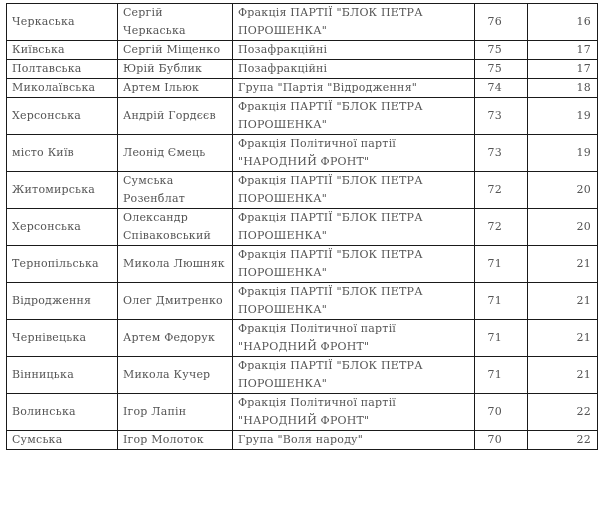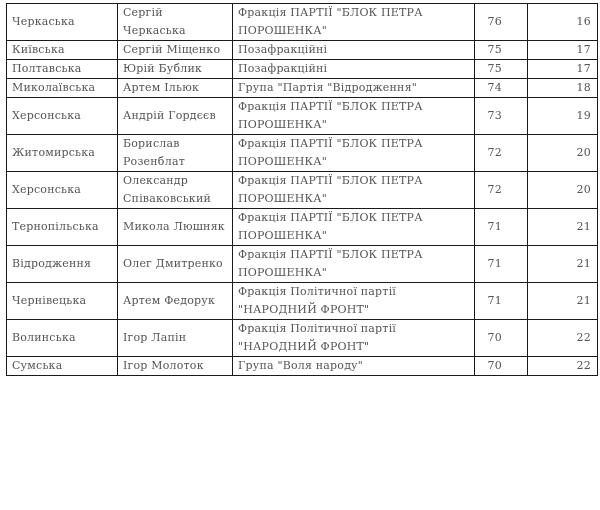--- a/index.html
+++ b/index.html
@@ -93,24 +93,31 @@
   </tr>
 
   <tr class="tall">
     <td>Херсонська</td>
     <td>Андрій Гордєєв</td>
     <td>Фракція ПАРТІЇ "БЛОК ПЕТРА ПОРОШЕНКА"</td>
     <td class="num num-first">73</td>
     <td class="num">19</td>
   </tr>
 
+  <tr class="tall">
+    <td>місто Київ</td>
+    <td>Леонід Ємець</td>
+    <td>Фракція Політичної партії "НАРОДНИЙ ФРОНТ"</td>
+    <td class="num num-first">73</td>
+    <td class="num">19</td>
+  </tr>
 
   <tr class="tall">
     <td>Житомирська</td>
-    <td>Борислав Розенблат</td>
+    <td>Сумська Розенблат</td>
     <td>Фракція ПАРТІЇ "БЛОК ПЕТРА ПОРОШЕНКА"</td>
     <td class="num num-first">72</td>
     <td class="num">20</td>
   </tr>
 
   <tr class="tall">
     <td>Херсонська</td>
     <td>Олександр Співаковський</td>
     <td>Фракція ПАРТІЇ "БЛОК ПЕТРА ПОРОШЕНКА"</td>
     <td class="num num-first">72</td>
@@ -134,20 +141,27 @@
   </tr>
 
   <tr class="tall">
     <td>Чернівецька</td>
     <td>Артем Федорук</td>
     <td>Фракція Політичної партії "НАРОДНИЙ ФРОНТ"</td>
     <td class="num num-first">71</td>
     <td class="num">21</td>
   </tr>
 
+  <tr class="tall">
+    <td>Вінницька</td>
+    <td>Микола Кучер</td>
+    <td>Фракція ПАРТІЇ "БЛОК ПЕТРА ПОРОШЕНКА"</td>
+    <td class="num num-first">71</td>
+    <td class="num">21</td>
+  </tr>
 
   <tr class="tall">
     <td>Волинська</td>
     <td>Ігор Лапін</td>
     <td>Фракція Політичної партії "НАРОДНИЙ ФРОНТ"</td>
     <td class="num num-first">70</td>
     <td class="num">22</td>
   </tr>
 
   <tr class="short">

